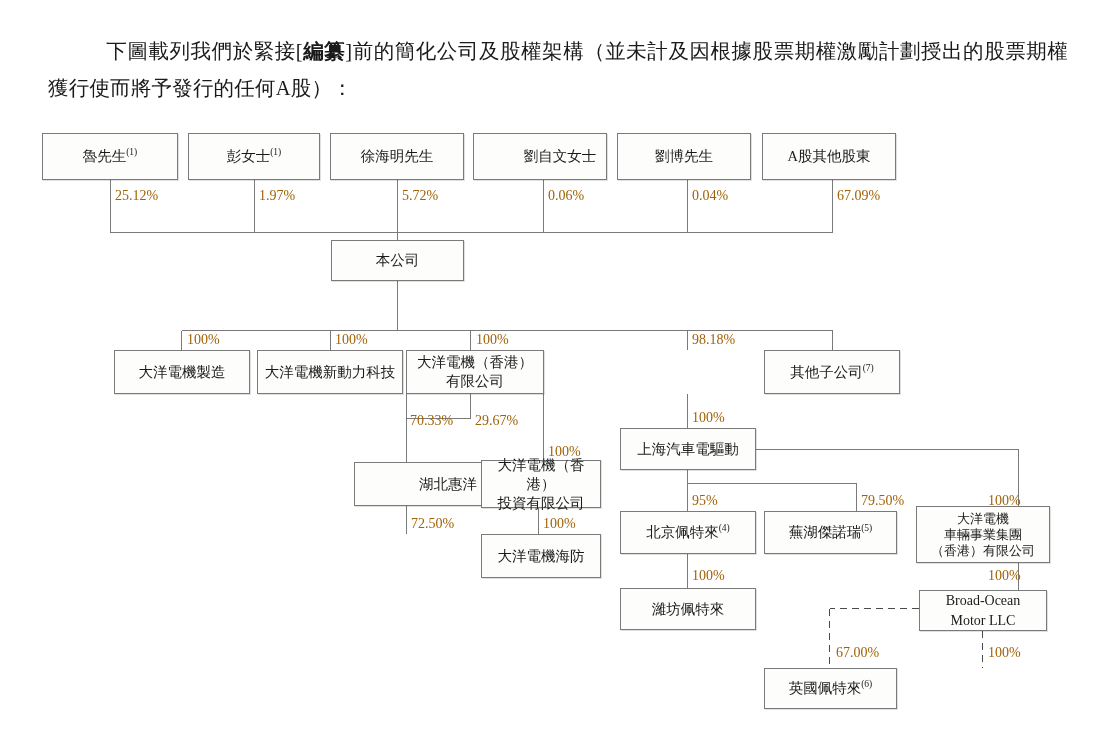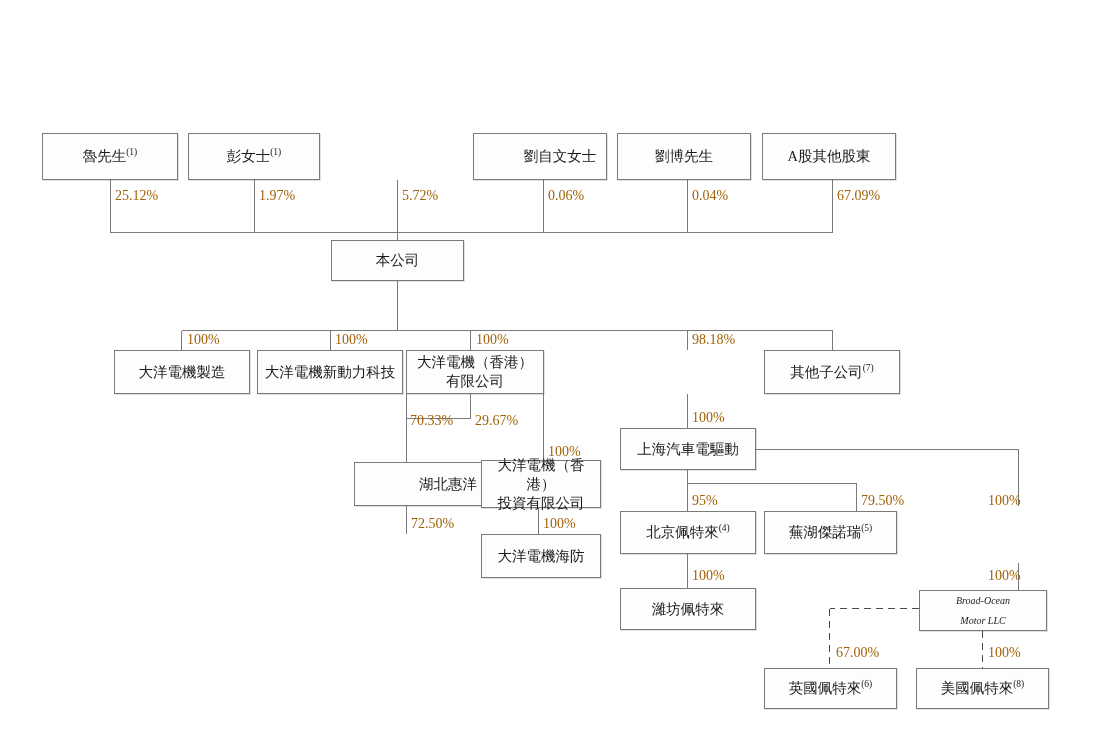--- a/index.html
+++ b/index.html
@@ -61,34 +61,37 @@
     color: #1a1a1a;
     padding: 2px 4px;
     box-shadow: 1px 1px 0 rgba(0,0,0,0.12);
   }
   .node .txt { display: block; }
   .node sup {
     font-size: 9.5px;
     vertical-align: super;
     line-height: 0;
   }
-  .node.latin { font-size: 10px; line-height: 20px; font-style: italic; }
+  .node.latin { font-size: 14px; line-height: 20px; }
   .pct {
     position: absolute;
     font-size: 14px;
     line-height: 16px;
     color: #a16207;
     white-space: nowrap;
   }
 </style>
 </head>
 <body>
 
 <div id="page">
 
+  <p id="intro">
+    <span class="indent"></span><span>下圖載列我們於緊接[</span><b>編纂</b><span>]前的簡化公司及股權架構（並未計及因根據股票期權</span><span>激勵計劃授出的股票期權獲行使而將予發行的任何A股）：</span>
+  </p>
 
   <div id="diagram">
 
     <svg id="wires" viewBox="0 0 1112 740">
       <g stroke="#7a7a7a" stroke-width="1.1" fill="none" shape-rendering="crispEdges">
 
         <line x1="110.5" y1="180" x2="110.5" y2="233"></line>
         <line x1="254.5" y1="180" x2="254.5" y2="233"></line>
         <line x1="397.5" y1="180" x2="397.5" y2="233"></line>
         <line x1="543.5" y1="180" x2="543.5" y2="233"></line>
@@ -138,20 +141,23 @@
         <line x1="982.5" y1="631" x2="982.5" y2="668"></line>
       </g>
     </svg>
 
     <div class="node" style="left:42px;top:133px;width:136px;height:47px;">
       <span class="txt"><span>魯先生</span><sup>(1)</sup></span>
     </div>
     <div class="node" style="left:188px;top:133px;width:132px;height:47px;">
       <span class="txt"><span>彭女士</span><sup>(1)</sup></span>
     </div>
+    <div class="node" style="left:330px;top:133px;width:134px;height:47px;">
+      <span class="txt">徐海明先生</span>
+    </div>
     <div class="node" style="left:473px;top:133px;width:134px;height:47px;padding-left:44px;">
       <span class="txt">劉自文女士</span>
     </div>
     <div class="node" style="left:617px;top:133px;width:134px;height:47px;">
       <span class="txt">劉博先生</span>
     </div>
     <div class="node" style="left:762px;top:133px;width:134px;height:47px;">
       <span class="txt">A股其他股東</span>
     </div>
 
@@ -211,20 +217,27 @@
     <div class="pct" style="left:692px;top:493px;">95%</div>
     <div class="pct" style="left:861px;top:493px;">79.50%</div>
     <div class="pct" style="left:988px;top:493px;">100%</div>
 
     <div class="node" style="left:620px;top:511px;width:136px;height:43px;">
       <span class="txt"><span>北京佩特來</span><sup>(4)</sup></span>
     </div>
     <div class="node" style="left:764px;top:511px;width:133px;height:43px;">
       <span class="txt"><span>蕪湖傑諾瑞</span><sup>(5)</sup></span>
     </div>
+    <div class="node" style="left:916px;top:506px;width:134px;height:57px;font-size:13px;line-height:16px;">
+      <span class="txt">
+        <span>大洋電機</span><br>
+        <span>車輛事業集團</span><br>
+        <span>（香港）有限公司</span>
+      </span>
+    </div>
 
     <div class="node" style="left:481px;top:534px;width:120px;height:44px;">
       <span class="txt">大洋電機海防</span>
     </div>
 
     <div class="pct" style="left:692px;top:568px;">100%</div>
     <div class="pct" style="left:988px;top:568px;">100%</div>
 
     <div class="node" style="left:620px;top:588px;width:136px;height:42px;">
       <span class="txt">濰坊佩特來</span>
@@ -235,18 +248,15 @@
         <span>Motor LLC</span>
       </span>
     </div>
 
     <div class="pct" style="left:836px;top:645px;">67.00%</div>
     <div class="pct" style="left:988px;top:645px;">100%</div>
 
     <div class="node" style="left:764px;top:668px;width:133px;height:41px;">
       <span class="txt"><span>英國佩特來</span><sup>(6)</sup></span>
     </div>
-    <div class="node" style="left:916px;top:668px;width:133px;height:41px;">
-      <span class="txt"><span>美國佩特來</span><sup>(8)</sup></span>
-    </div>
 
   </div>
 </div>
 
 </body></html>

